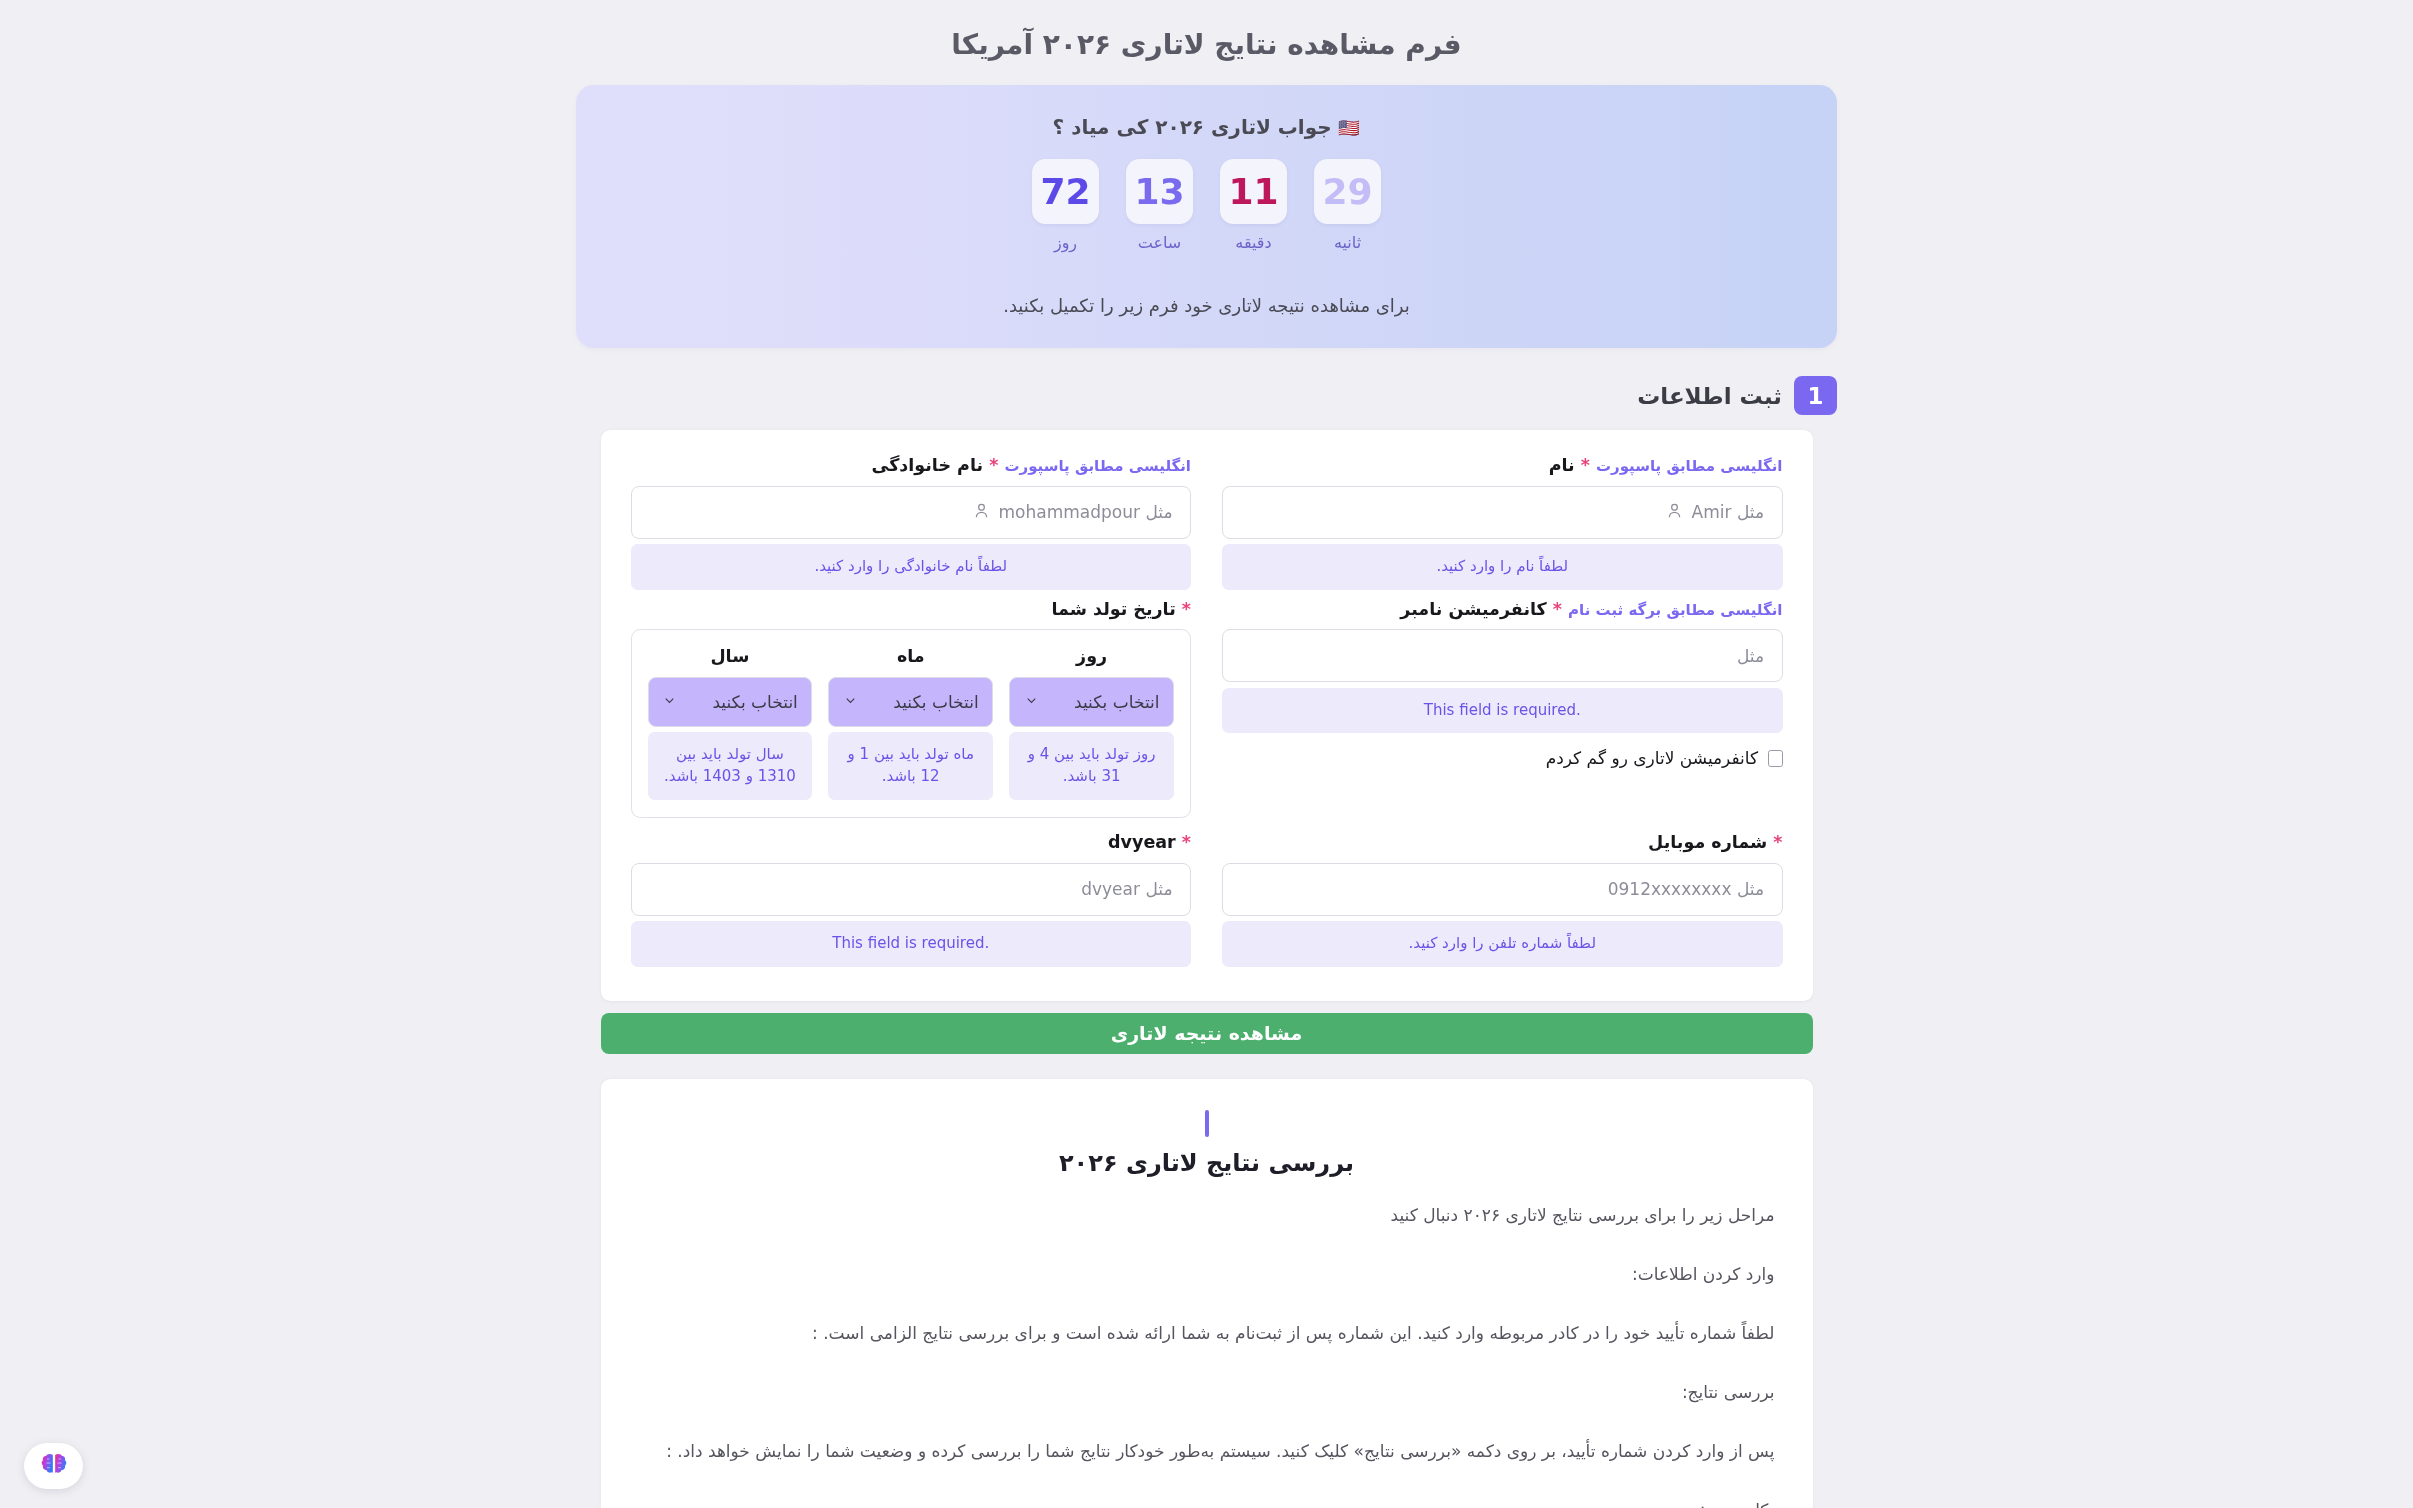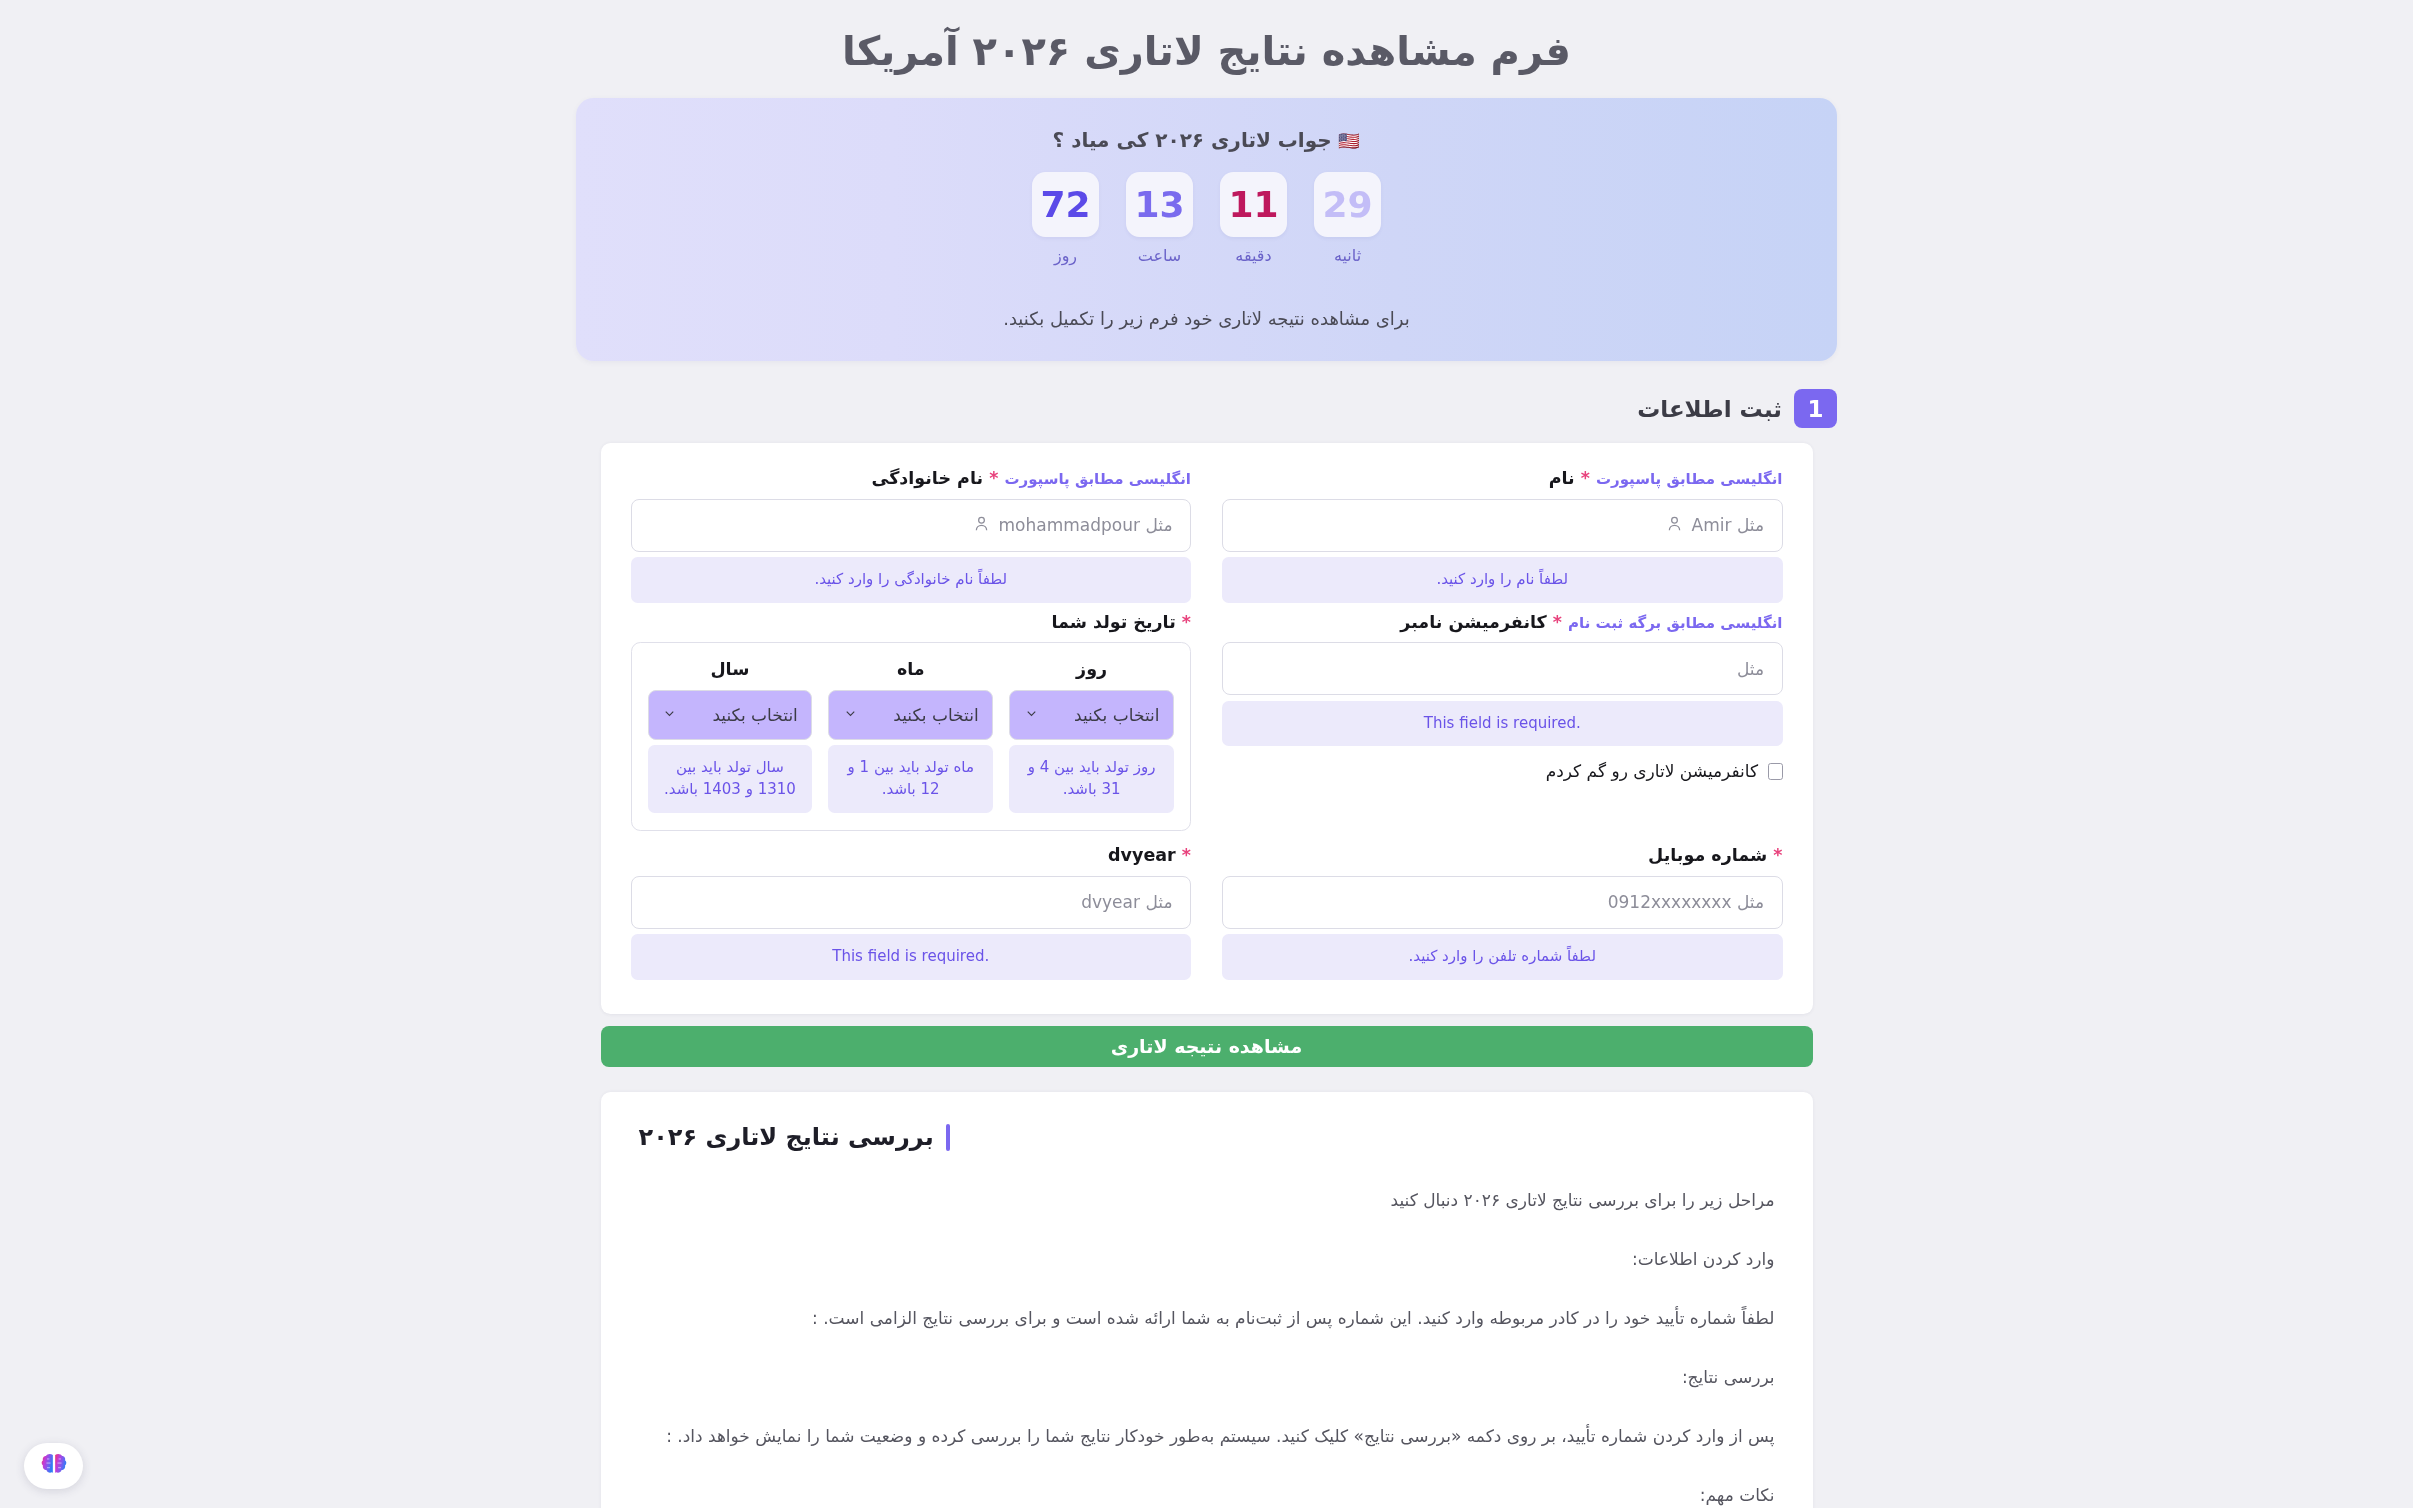--- a/index.html
+++ b/index.html
@@ -20,21 +20,21 @@
   .page {
     width: 2413px;
     height: 1508px;
     position: relative;
     padding-top: 20px;
   }
 
   
   .page-title {
     text-align: center;
-    font-size: 40px;
+    font-size: 28px;
     font-weight: bold;
     color: #5a5a66;
     letter-spacing: -0.3px;
     margin-bottom: 24px;
     padding-top: 8px;
   }
 
   
   .banner {
     width: 1261px;
@@ -270,25 +270,25 @@
     margin: 25.6px auto 0;
     background: #ffffff;
     border-radius: 9.4px;
     padding: 31px 38px 27px;
     box-shadow: 0 0.7px 3.4px rgba(60,60,100,0.07);
     min-height: 404px;
   }
 
   .article-heading {
     display: flex;
-    flex-direction: row;
-    align-items: center;
-    justify-content: flex-end;
+    flex-direction: column;
+    align-items: center;
+    justify-content: flex-start;
     gap: 12px;
-    margin-bottom: 35px;
+    margin-bottom: 24px;
   }
 
   .heading-bar {
     width: 4px;
     height: 27px;
     background: #7b68f0;
     border-radius: 2px;
     flex-shrink: 0;
   }
 

